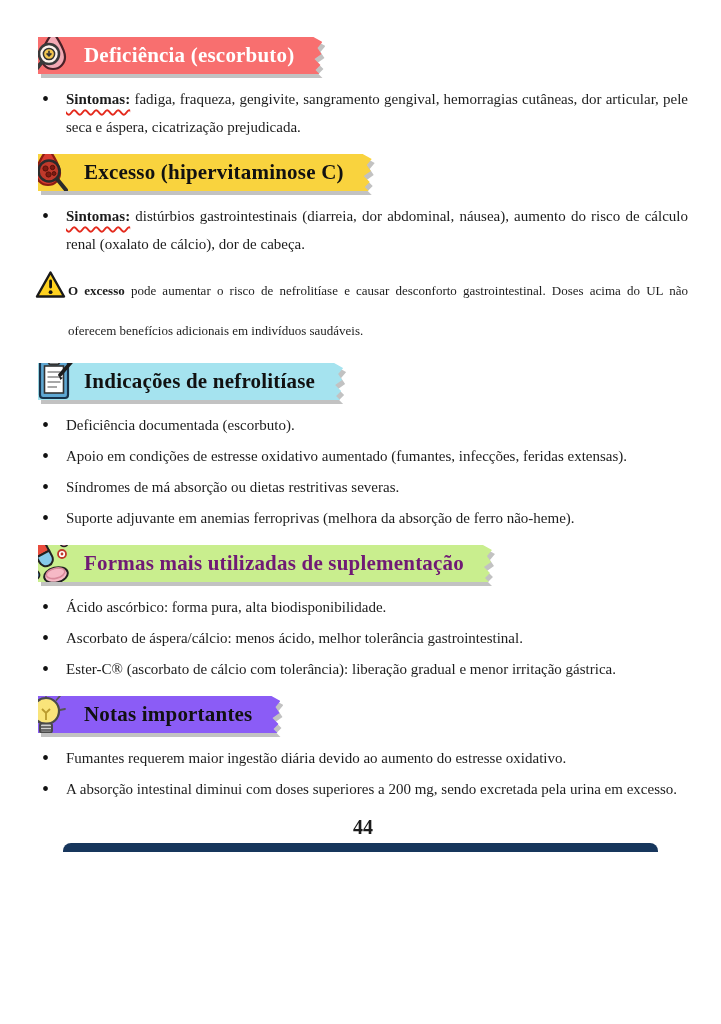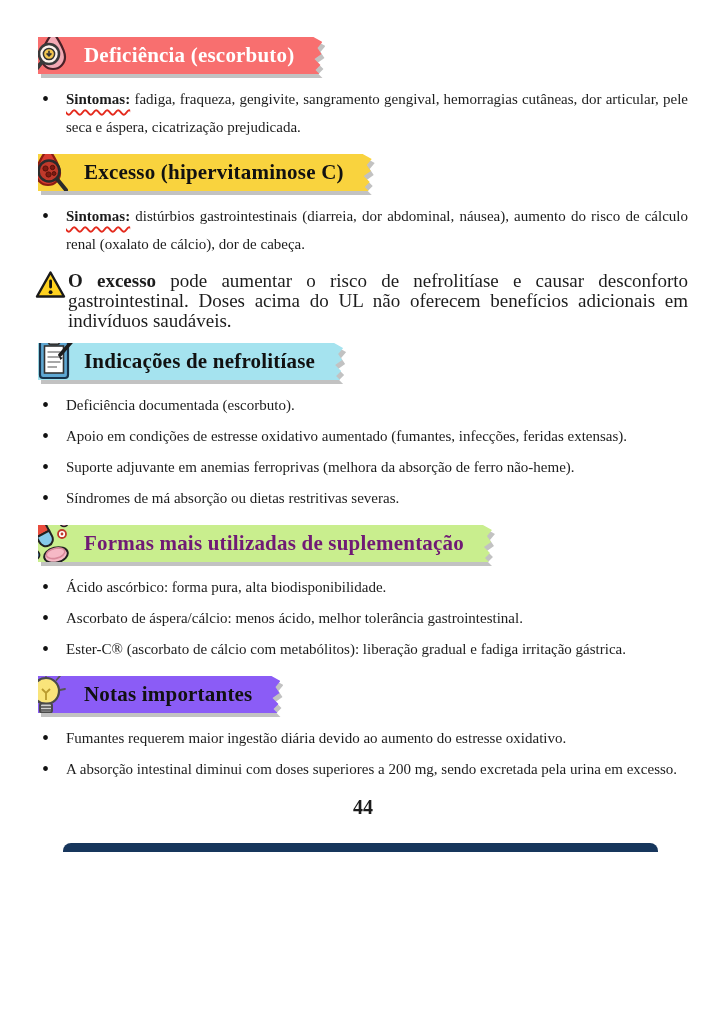--- a/index.html
+++ b/index.html
@@ -59,21 +59,21 @@
     text-decoration:underline;
     text-decoration-style:wavy;
     text-decoration-color:#e42a1d;
     text-decoration-thickness:2px;
     text-underline-offset:5px;
   }
   .warning {
     position:relative;
     margin:6px 0 12px 0;
     padding-left:30px;
-    font-size:19px; line-height:20px;
+    font-size:13px; line-height:40px;
     text-align:justify;
   }
   .warning-icon { position:absolute; left:-3px; top:-1px; }
 
   .page-number {
     text-align:center;
     font-size:20px; font-weight:bold;
     margin-top:4px;
   }
   .bottom-bar {
@@ -159,22 +159,22 @@
             <line x1="26" y1="22" x2="40" y2="6" stroke="#1d1d1d" stroke-width="3.6" stroke-linecap="round"></line>
             <path d="M25 23.5 l4 1.2 -2.6 2.4 Z" fill="#1d1d1d"></path>
           </svg>
         </span>
         <span class="banner-label">Indicações de nefrolitíase</span>
       </div>
     </div>
     <ul class="bullets">
       <li><span>Deficiência documentada (escorbuto).</span></li>
       <li><span>Apoio em condições de estresse oxidativo aumentado (fumantes, infecções, feridas extensas).</span></li>
+      <li><span>Síndromes de má absorção ou dietas restritivas severas.</span></li>
       <li><span>Suporte adjuvante em anemias ferroprivas (melhora da absorção de ferro não-heme).</span></li>
-      <li><span>Síndromes de má absorção ou dietas restritivas severas.</span></li>
     </ul>
 
     <div class="banner-wrap">
       <div class="banner green">
         <span class="banner-icon pills">
           <svg width="50" height="52" viewBox="0 0 50 52">
             <g transform="rotate(-28 17 17)">
               <path d="M10 17 v-6 a7 7 0 0 1 14 0 v6 Z" fill="#e84c3d" stroke="#222" stroke-width="2"></path>
               <path d="M10 17 v6 a7 7 0 0 0 14 0 v-6 Z" fill="#85c9ea" stroke="#222" stroke-width="2"></path>
             </g>
@@ -189,21 +189,21 @@
             <circle cx="38" cy="5.5" r="4" fill="#f79ab0" stroke="#222" stroke-width="1.6"></circle>
             <path d="M38 3.5 v4 M36 5.5 h4" stroke="#222" stroke-width="1.4"></path>
           </svg>
         </span>
         <span class="banner-label">Formas mais utilizadas de suplementação</span>
       </div>
     </div>
     <ul class="bullets">
       <li><span>Ácido ascórbico: forma pura, alta biodisponibilidade.</span></li>
       <li><span>Ascorbato de áspera/cálcio: menos ácido, melhor tolerância gastrointestinal.</span></li>
-      <li><span>Ester-C® (ascorbato de cálcio com metabólitos): liberação gradual e fadiga irritação gástrica.</span></li>
+      <li><span>Ester-C® (ascorbato de cálcio com tolerância): liberação gradual e menor irritação gástrica.</span></li>
     </ul>
 
     <div class="banner-wrap">
       <div class="banner gray">
         <span class="banner-icon bulb">
           <svg width="50" height="52" viewBox="0 0 50 52">
             <g stroke="#555" stroke-width="1.8" stroke-linecap="round">
               <line x1="25" y1="2" x2="25" y2="7"></line>
               <line x1="11" y1="7" x2="14.5" y2="11"></line>
               <line x1="39" y1="7" x2="35.5" y2="11"></line>

